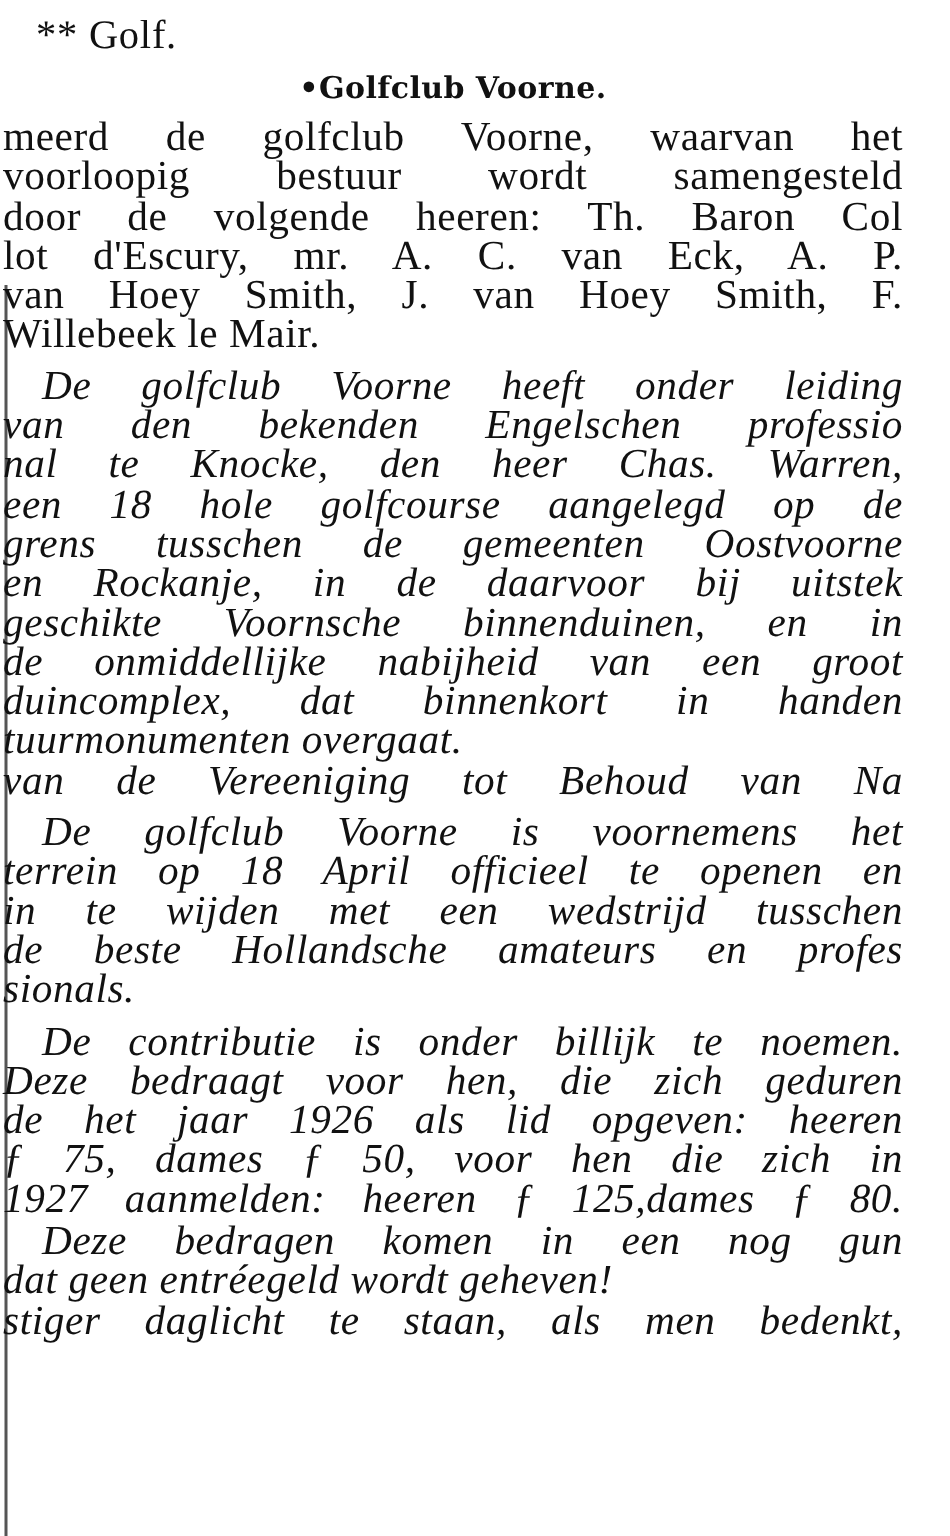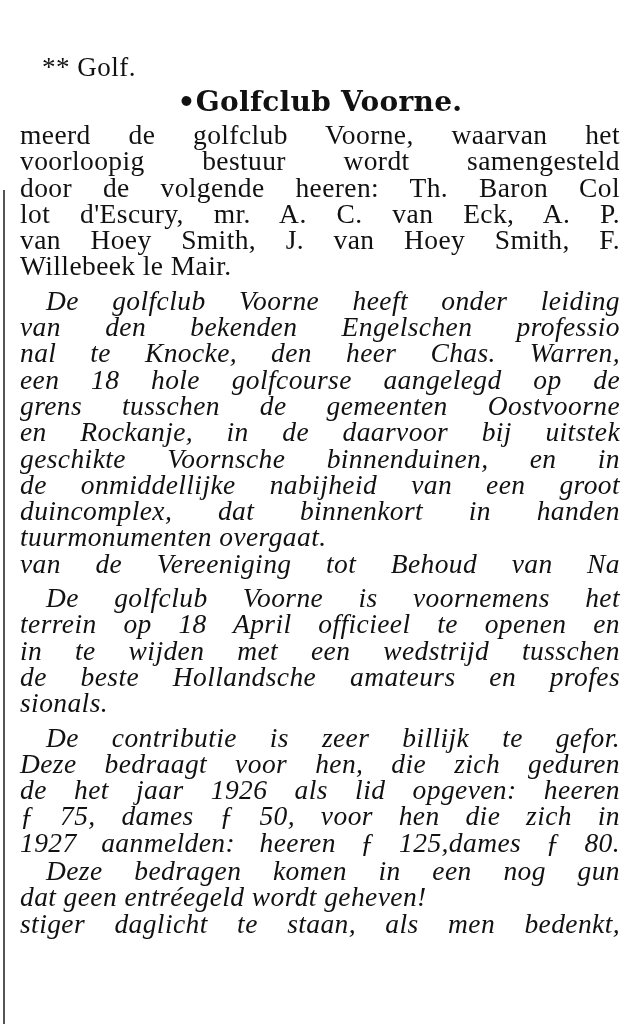--- a/index.html
+++ b/index.html
@@ -18,36 +18,35 @@
     .left-rule {
       position: absolute;
       left: 3px;
       top: 190px;
       width: 2px;
       height: 834px;
       background: #555555;
     }
     .page {
       position: absolute;
-      left: 20px;
+      left: 2px;
       top: 6px;
       width: 600px;
-      margin-top: 44px;
     }
     .section-label {
       font-family: "Liberation Serif", serif;
       font-size: 27px;
       line-height: 34px;
       margin: 0 0 0 22px;
       letter-spacing: 0.5px;
     }
     .heading {
       font-family: "DejaVu Serif", serif;
       font-weight: bold;
-      font-size: 28px;
+      font-size: 20px;
       line-height: 36px;
       text-align: center;
       margin: 0 0 2px 0;
       letter-spacing: 0.3px;
     }
     .para {
       font-family: "Liberation Serif", serif;
       font-size: 27.5px;
       line-height: 26.3px;
       margin: 0;
@@ -105,21 +104,21 @@
 
   <div class="para">
     <span class="line indent">De golfclub Voorne is voornemens het</span>
     <span class="line">terrein op 18 April officieel te openen en</span>
     <span class="line">in te wijden met een wedstrijd tusschen</span>
     <span class="line">de beste Hollandsche amateurs en profes</span>
     <span class="line last">sionals.</span>
   </div>
 
   <div class="para">
-    <span class="line indent">De contributie is zeer billijk te gefor.</span>
+    <span class="line indent">De contributie is onder billijk te noemen.</span>
     <span class="line">Deze bedraagt voor hen, die zich geduren</span>
     <span class="line">de het jaar 1926 als lid opgeven: heeren</span>
     <span class="line">ƒ 75, dames ƒ 50, voor hen die zich in</span>
     <span class="line">1927 aanmelden: heeren ƒ 125,dames ƒ 80.</span>
   </div>
 
   <div class="para" style="margin-top:2px;">
     <span class="line indent">Deze bedragen komen in een nog gun</span>
     <span class="line last">dat geen entréegeld wordt geheven!</span>
     <span class="line">stiger daglicht te staan, als men bedenkt,</span>

